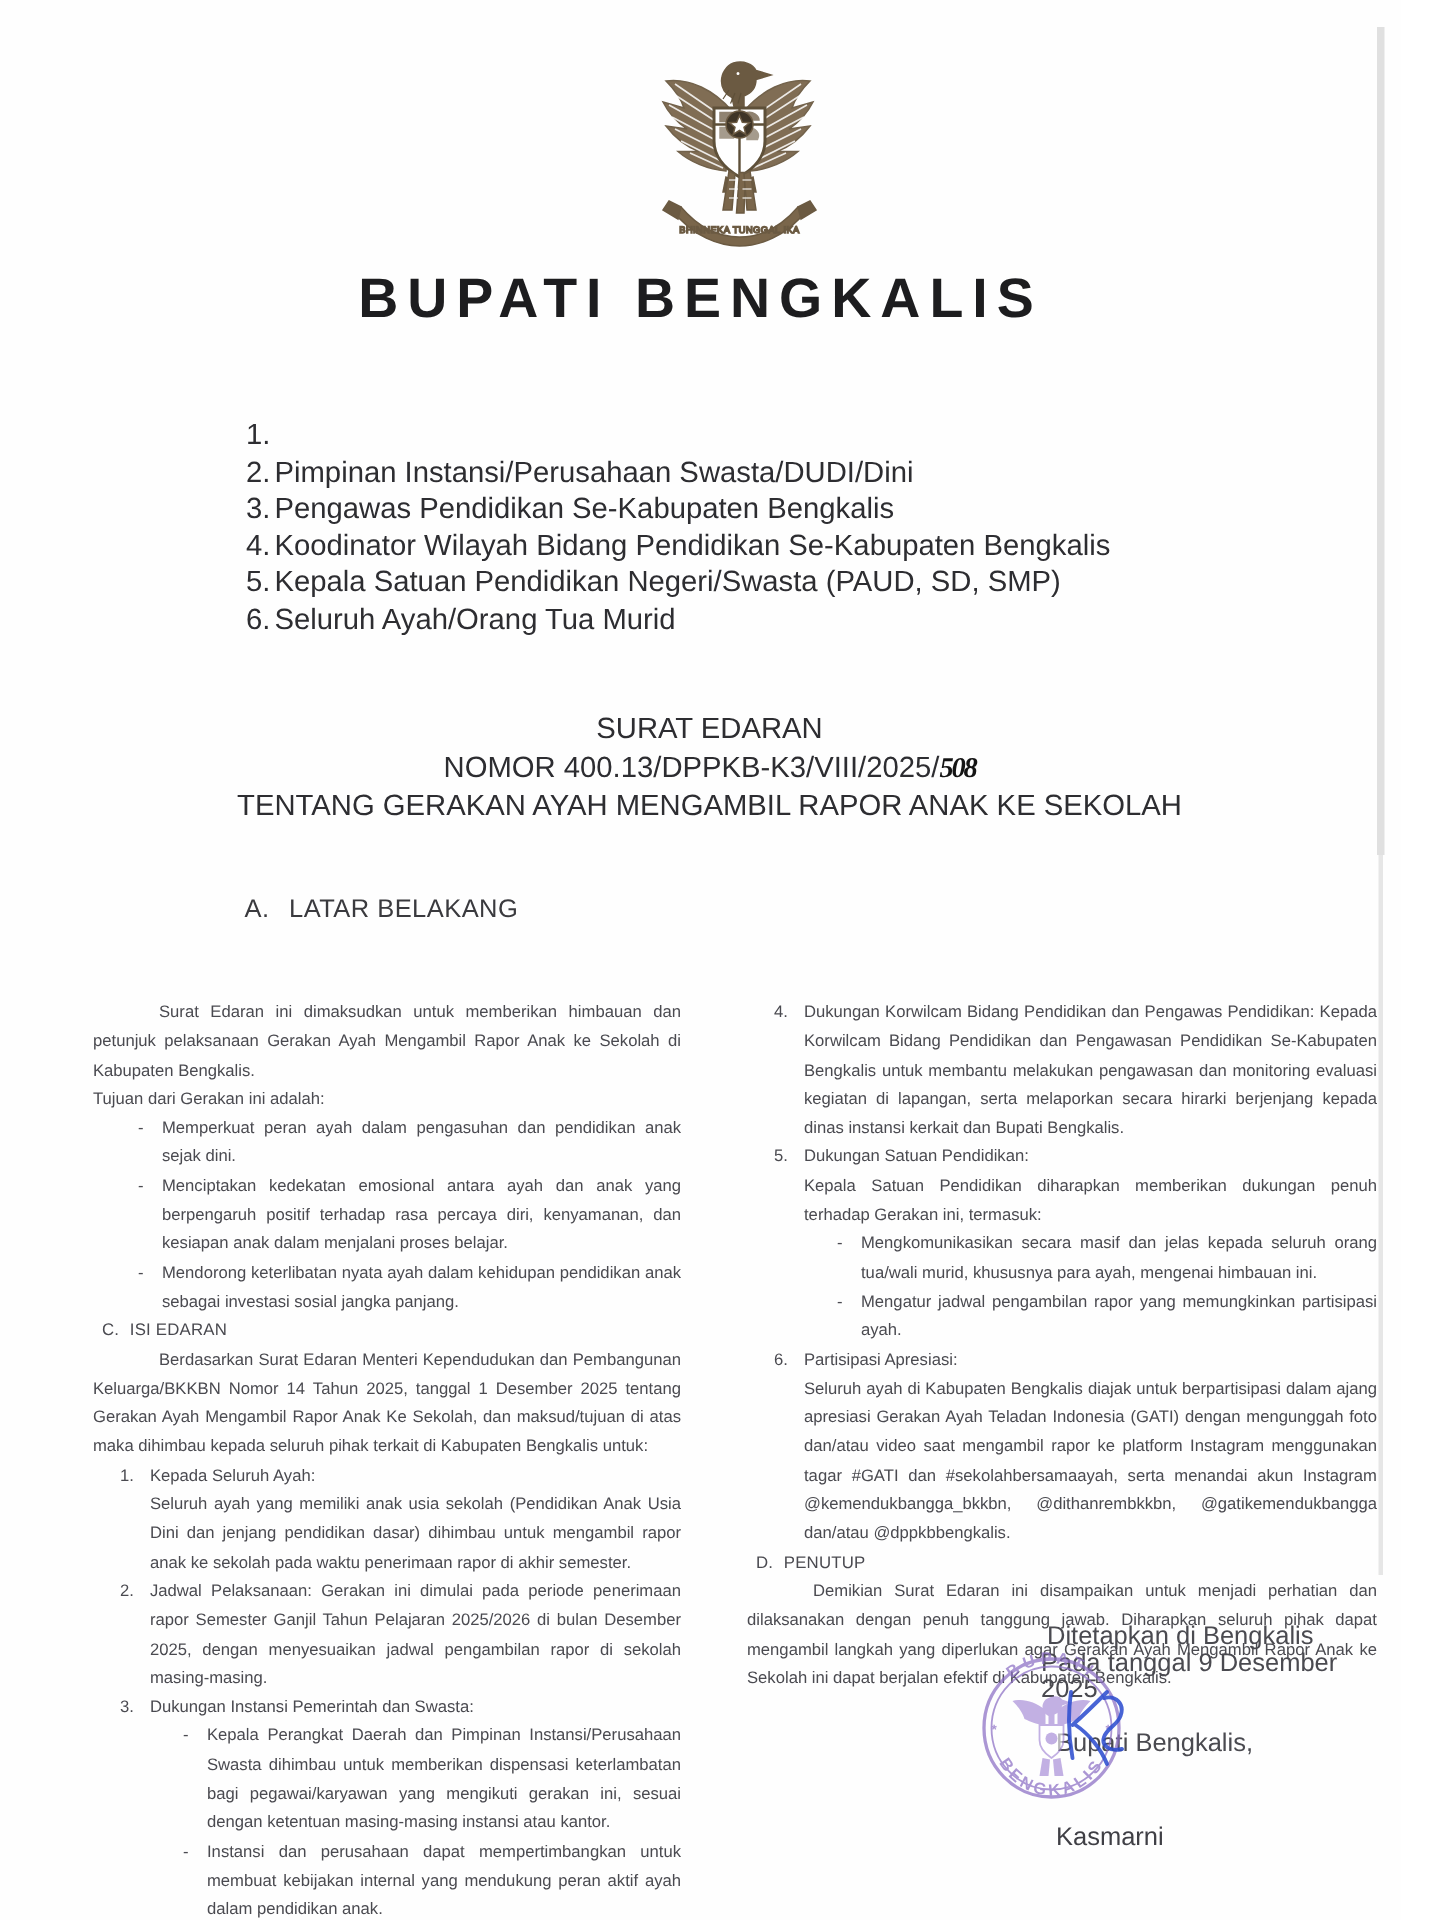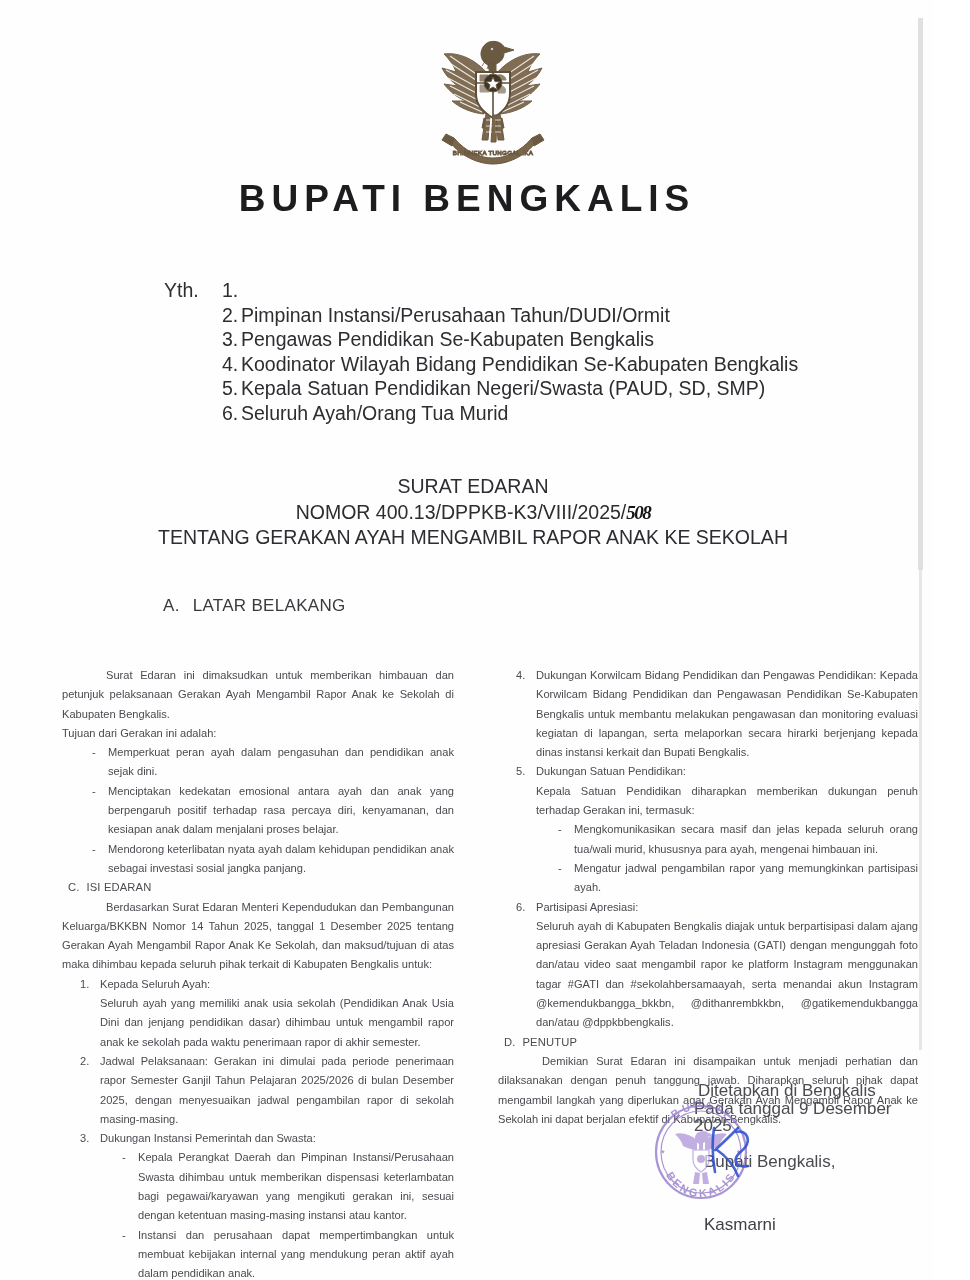--- a/index.html
+++ b/index.html
@@ -271,28 +271,27 @@
         <path d="M14 112 L22 116 L20 124 L10 118 Z" fill="#6b5a42"></path>
         <path d="M108 112 L100 116 L102 124 L112 118 Z" fill="#6b5a42"></path>
         <text x="61" y="133" font-family="Liberation Sans, sans-serif" font-size="6.2" fill="#ffffff" text-anchor="middle" letter-spacing="0.3">BHINNEKA TUNGGAL IKA</text>
       </g>
     </svg>
   </div>
 
   <div class="kop-title">BUPATI BENGKALIS</div>
 
   <div class="yth-wrap">
-    <div class="yth-label">Yth.</div>
     <ul class="yth-list">
       <li>
         <span class="yth-num">1.</span>
       </li>
       <li>
         <span class="yth-num">2.</span>
-        <span>Pimpinan Instansi/Perusahaan Tahun/DUDI/Ormit</span>
+        <span>Pimpinan Instansi/Perusahaan Swasta/DUDI/Dini</span>
       </li>
       <li>
         <span class="yth-num">3.</span>
         <span>Pengawas Pendidikan Se-Kabupaten Bengkalis</span>
       </li>
       <li>
         <span class="yth-num">4.</span>
         <span>Koodinator Wilayah Bidang Pendidikan Se-Kabupaten Bengkalis</span>
       </li>
       <li>

